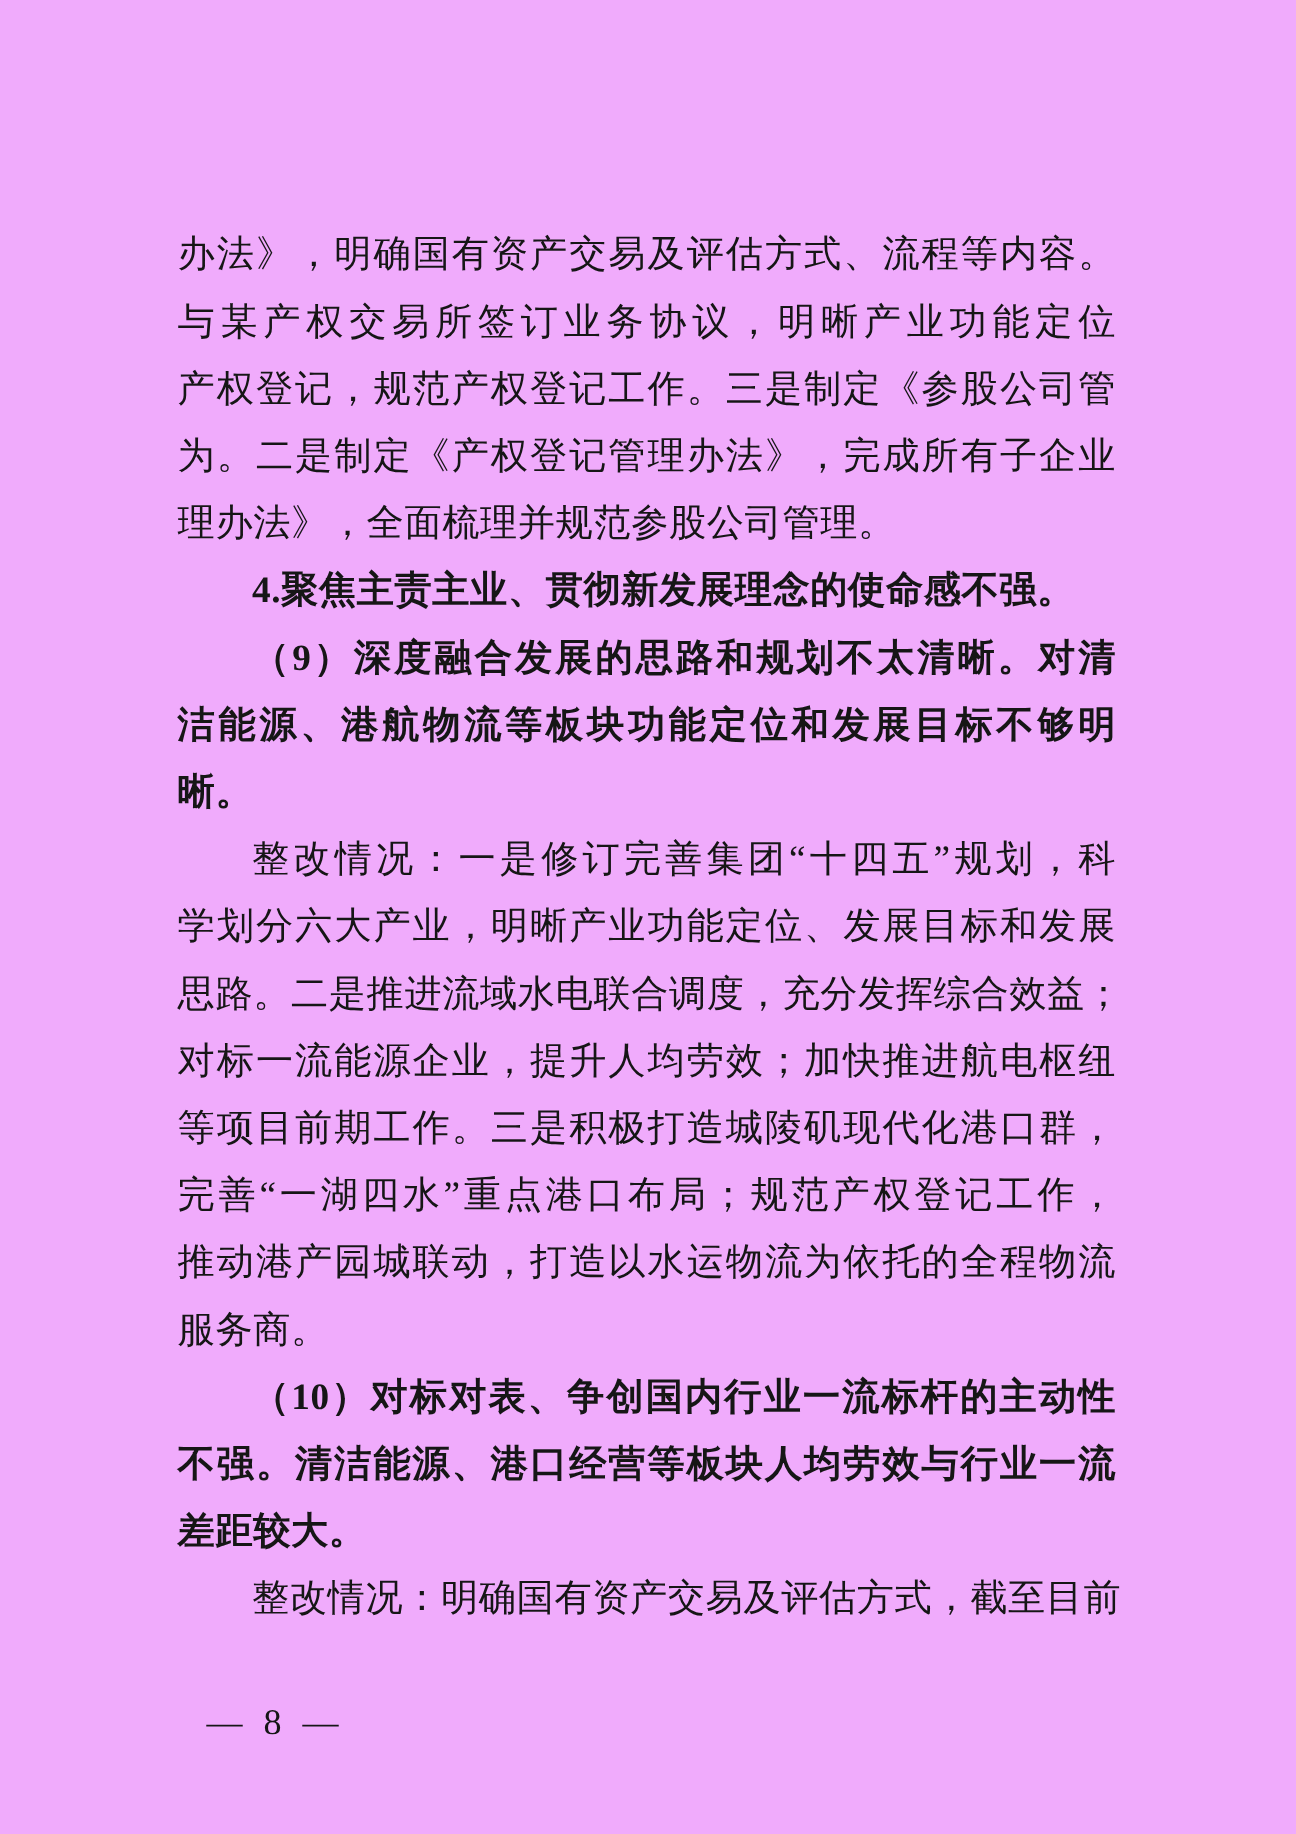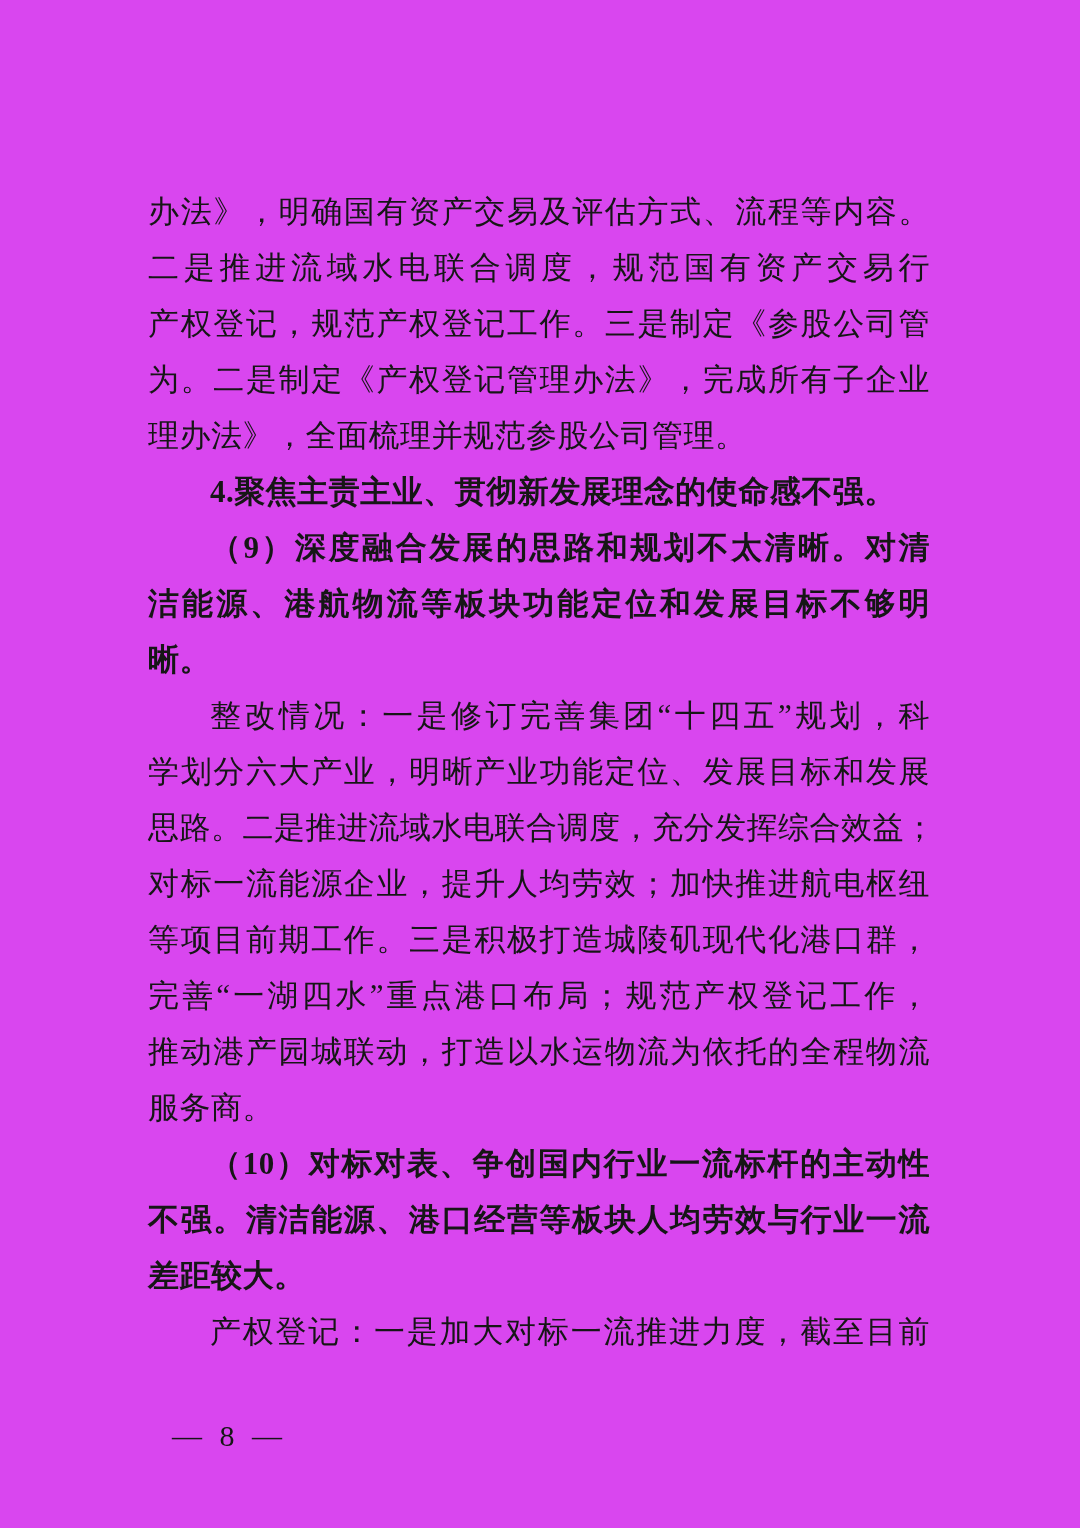--- a/index.html
+++ b/index.html
@@ -5,21 +5,21 @@
   html, body {
     margin: 0;
     padding: 0;
     background: #e8e8e8;
   }
   .page {
     position: relative;
     width: 1080px;
     height: 1528px;
     margin: 0 auto;
-    background: #d946ef;
+    background: #f0abfc;
     overflow: hidden;
     font-family: "Liberation Serif", "DejaVu Serif", serif;
     color: #161616;
   }
   .text-block {
     position: absolute;
     left: 148px;
     top: 184px;
     width: 782px;
   }
@@ -53,35 +53,35 @@
     word-spacing: 6px;
     color: #161616;
   }
 </style>
 </head>
 <body>
 
 <div class="page">
   <div class="text-block">
     <div class="line">办法》，明确国有资产交易及评估方式、流程等内容。</div>
-    <div class="line">二是推进流域水电联合调度，规范国有资产交易行</div>
+    <div class="line">与某产权交易所签订业务协议，明晰产业功能定位</div>
     <div class="line">产权登记，规范产权登记工作。三是制定《参股公司管</div>
     <div class="line">为。二是制定《产权登记管理办法》，完成所有子企业</div>
     <div class="line left">理办法》，全面梳理并规范参股公司管理。</div>
     <div class="line left indent bold">4.聚焦主责主业、贯彻新发展理念的使命感不强。</div>
     <div class="line indent bold">（9）深度融合发展的思路和规划不太清晰。对清</div>
     <div class="line bold">洁能源、港航物流等板块功能定位和发展目标不够明</div>
     <div class="line left bold">晰。</div>
     <div class="line indent">整改情况：一是修订完善集团“十四五”规划，科</div>
     <div class="line">学划分六大产业，明晰产业功能定位、发展目标和发展</div>
     <div class="line">思路。二是推进流域水电联合调度，充分发挥综合效益；</div>
     <div class="line">对标一流能源企业，提升人均劳效；加快推进航电枢纽</div>
     <div class="line">等项目前期工作。三是积极打造城陵矶现代化港口群，</div>
     <div class="line">完善“一湖四水”重点港口布局；规范产权登记工作，</div>
     <div class="line">推动港产园城联动，打造以水运物流为依托的全程物流</div>
     <div class="line left">服务商。</div>
     <div class="line indent bold">（10）对标对表、争创国内行业一流标杆的主动性</div>
     <div class="line bold">不强。清洁能源、港口经营等板块人均劳效与行业一流</div>
     <div class="line left bold">差距较大。</div>
-    <div class="line indent">产权登记：一是加大对标一流推进力度，截至目前</div>
+    <div class="line indent">整改情况：明确国有资产交易及评估方式，截至目前</div>
   </div>
   <div class="page-number">— 8 —</div>
 </div>
 
 </body></html>

